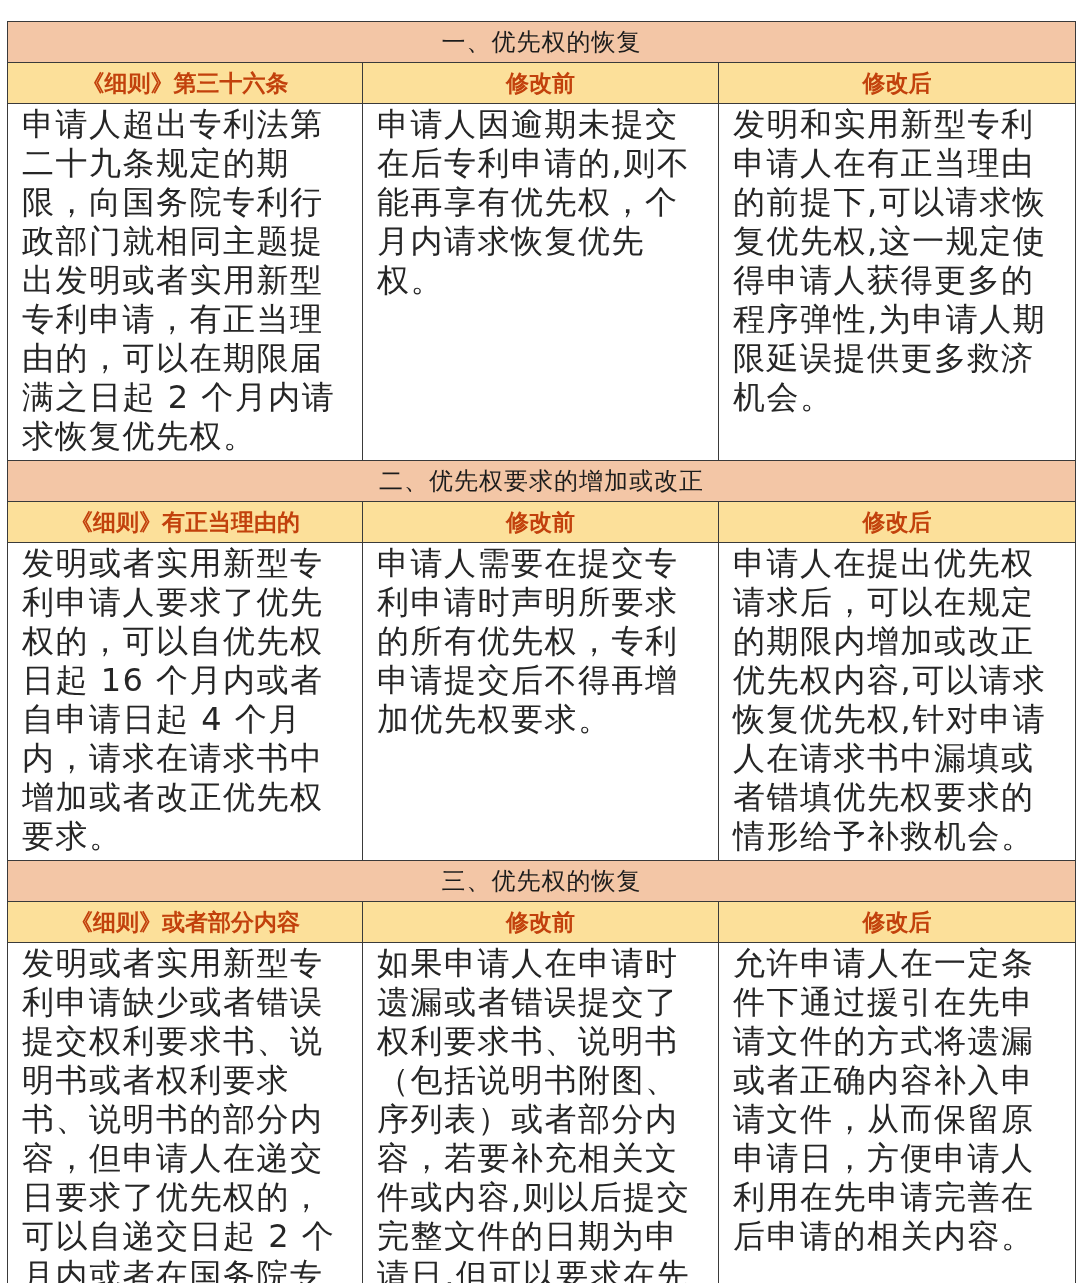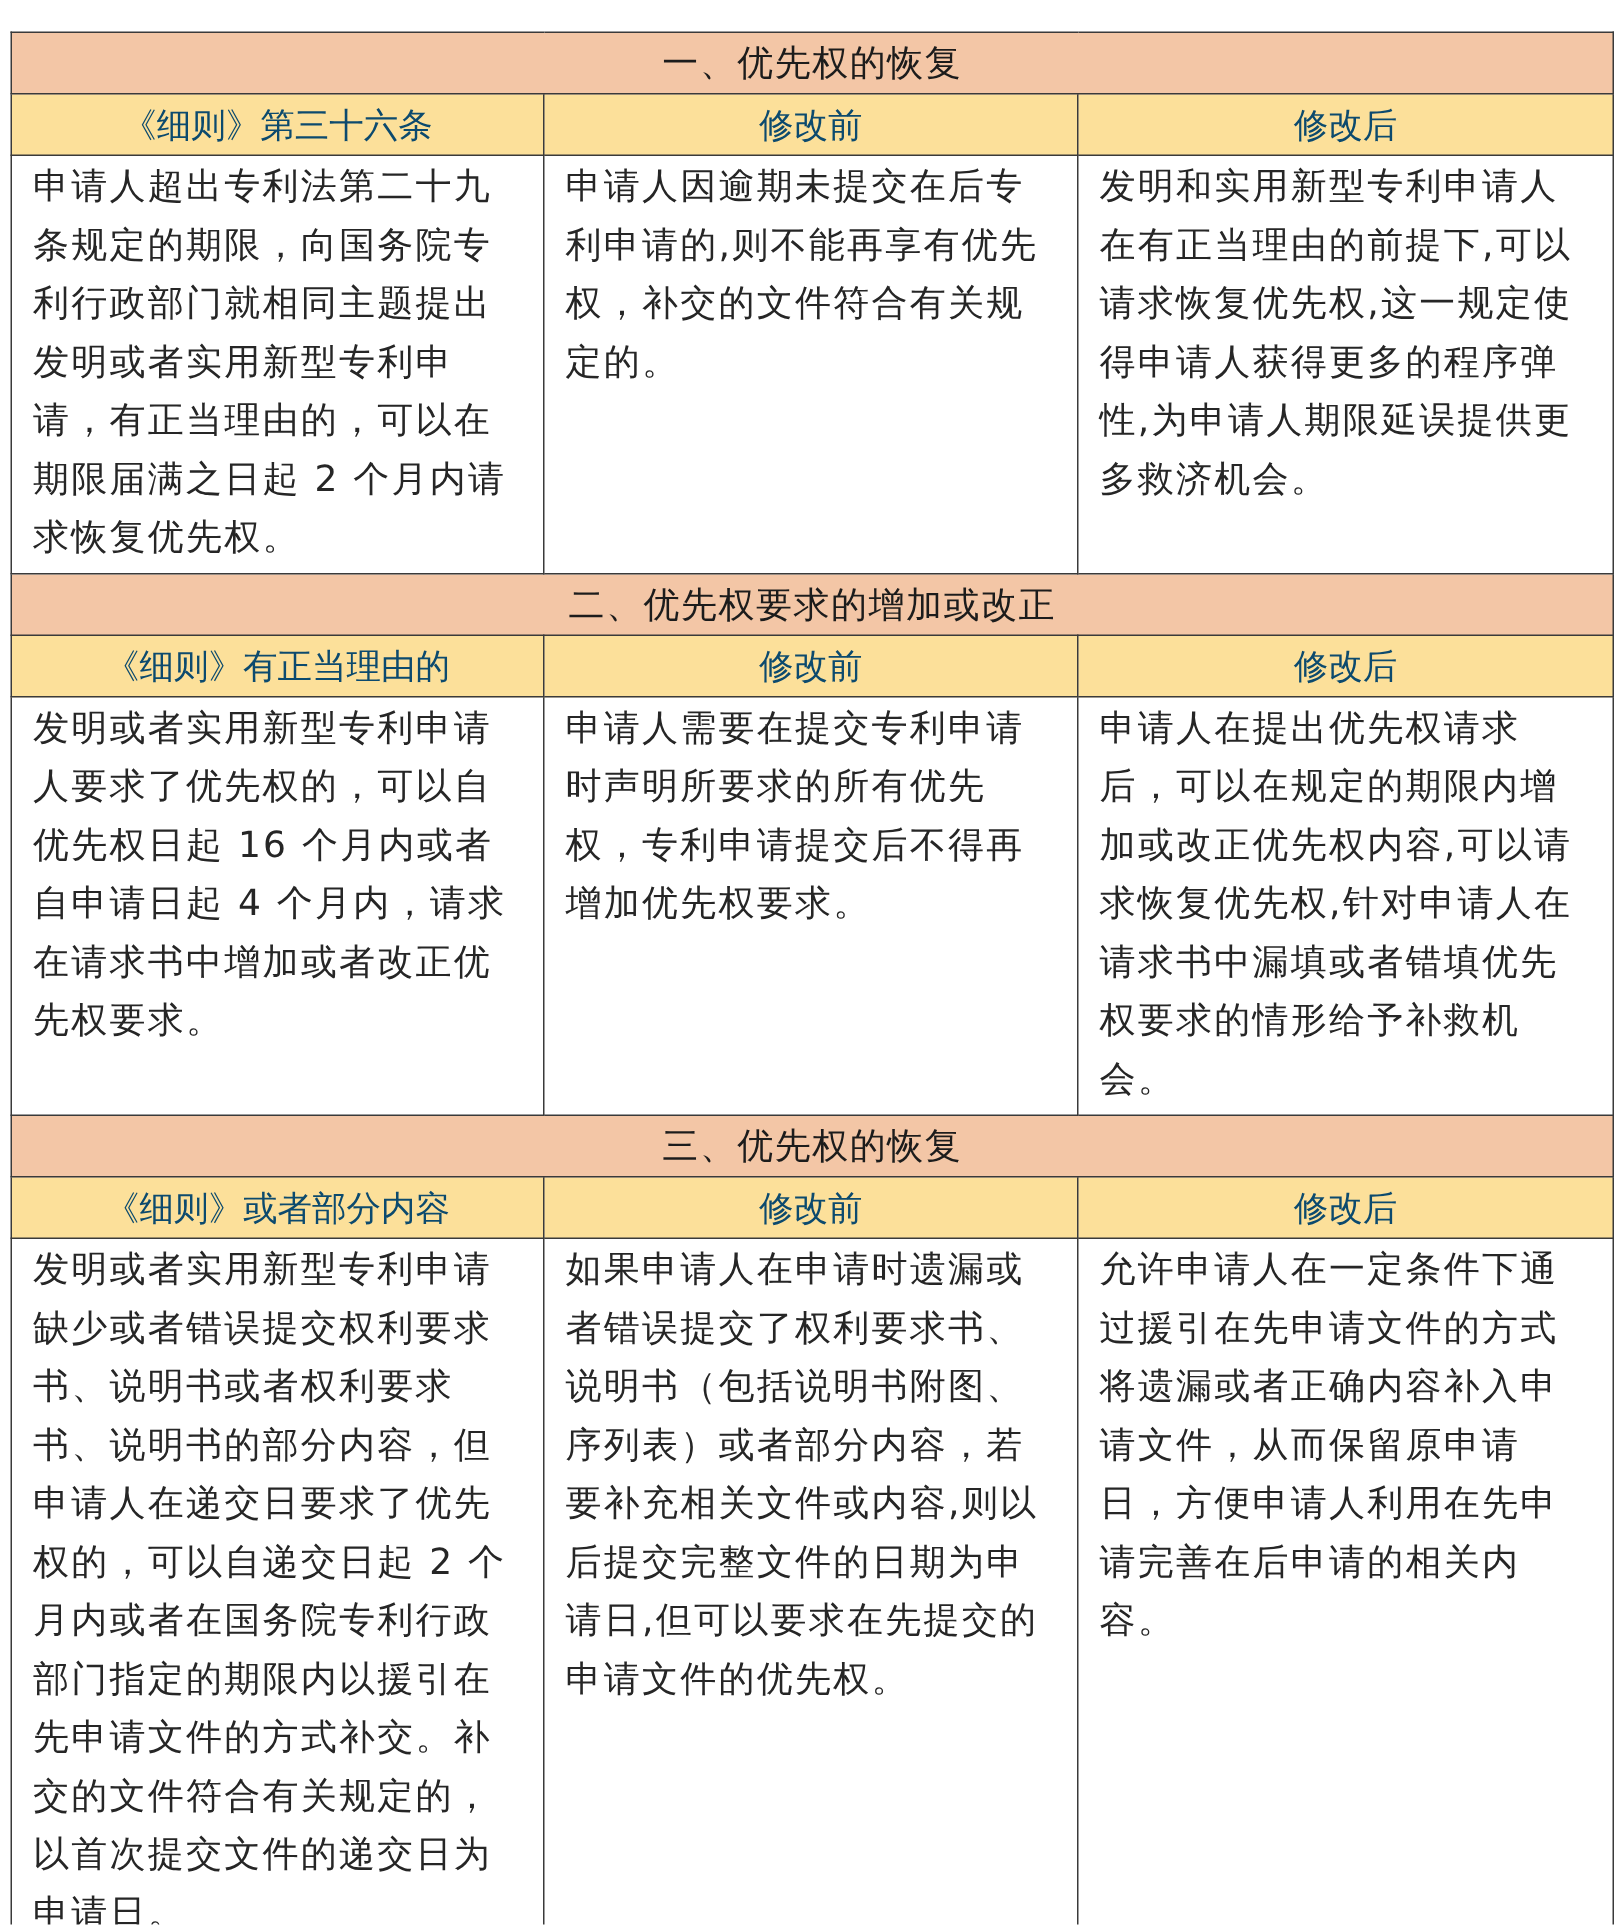--- a/index.html
+++ b/index.html
@@ -37,26 +37,26 @@
       font-weight: normal;
       color: #1c1c1c;
       letter-spacing: 1px;
     }
     .col-head td {
       background: #FCE09A;
       height: 40px;
       text-align: center;
       vertical-align: middle;
       font-size: 23px;
-      font-weight: normal;
-      color: #0c4a6e;
+      font-weight: bold;
+      color: #c2410c;
     }
     .body-row td {
       background: #ffffff;
-      font-size: 24px;
+      font-size: 32px;
       line-height: 39px;
       padding: 1px 12px 4px 14px;
       color: #262626;
       letter-spacing: 1.5px;
       word-break: break-all;
     }
     .body-row.r1 td { height: 270px; }
     .body-row.r2 td { height: 259px; margin-top: 19px; }
     .body-row.r3 td { height: 462px; }
   </style>
@@ -74,21 +74,21 @@
     <tr class="sec-title">
       <td colspan="3">一、优先权的恢复</td>
     </tr>
     <tr class="col-head">
       <td>《细则》第三十六条</td>
       <td>修改前</td>
       <td>修改后</td>
     </tr>
     <tr class="body-row r1">
       <td>申请人超出专利法第二十九条规定的期限，向国务院专利行政部门就相同主题提出发明或者实用新型专利申请，有正当理由的，可以在期限届满之日起 2 个月内请求恢复优先权。</td>
-      <td>申请人因逾期未提交在后专利申请的,则不能再享有优先权，补交的文件符合有关规定的。</td>
+      <td>申请人因逾期未提交在后专利申请的,则不能再享有优先权，个月内请求恢复优先权。</td>
       <td>发明和实用新型专利申请人在有正当理由的前提下,可以请求恢复优先权,这一规定使得申请人获得更多的程序弹性,为申请人期限延误提供更多救济机会。</td>
     </tr>
 
     <tr class="sec-title">
       <td colspan="3">二、优先权要求的增加或改正</td>
     </tr>
     <tr class="col-head">
       <td>《细则》有正当理由的</td>
       <td>修改前</td>
       <td>修改后</td>

